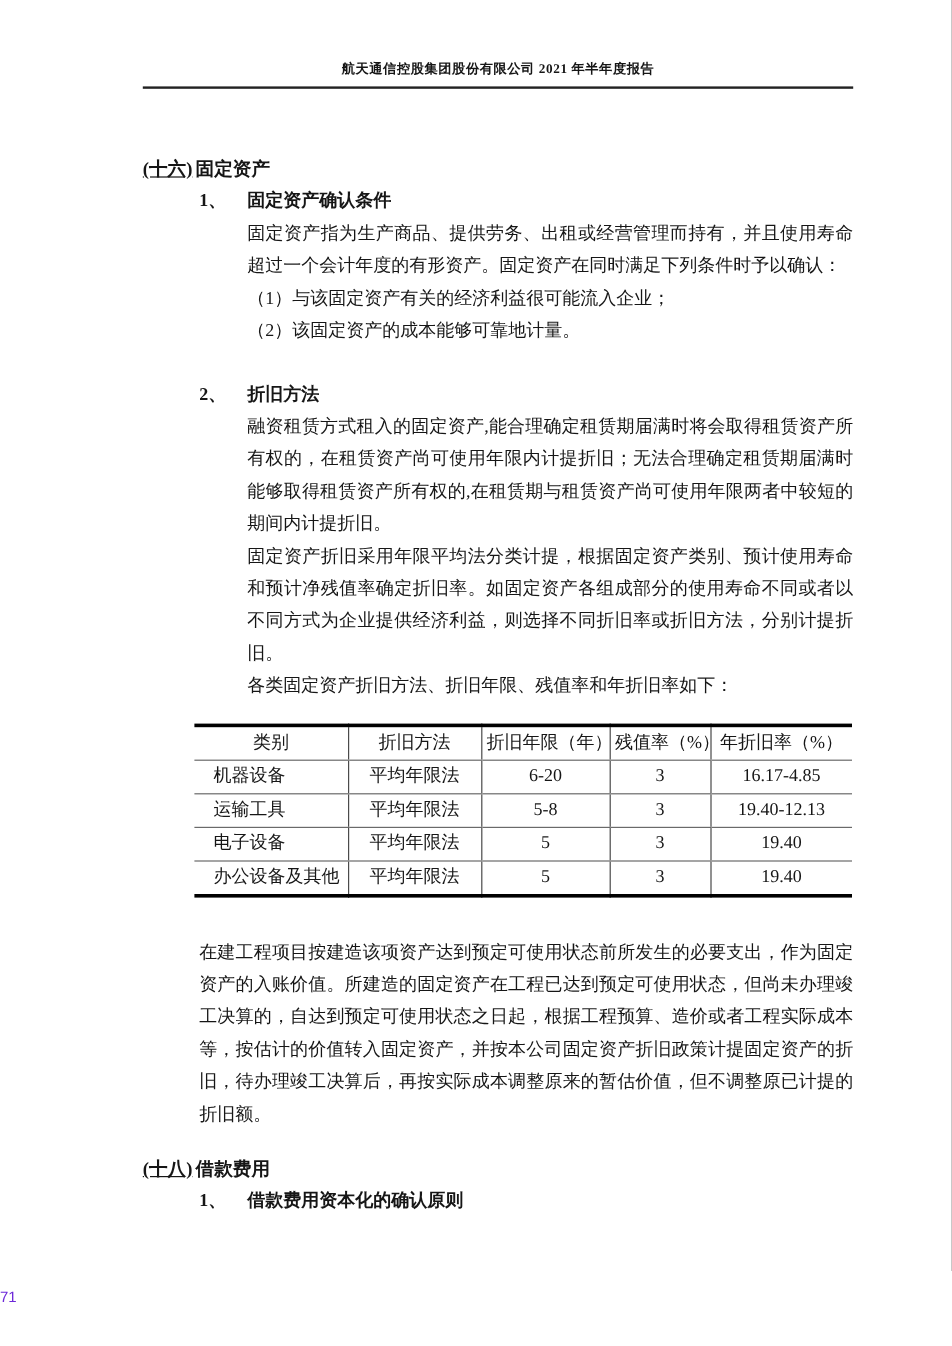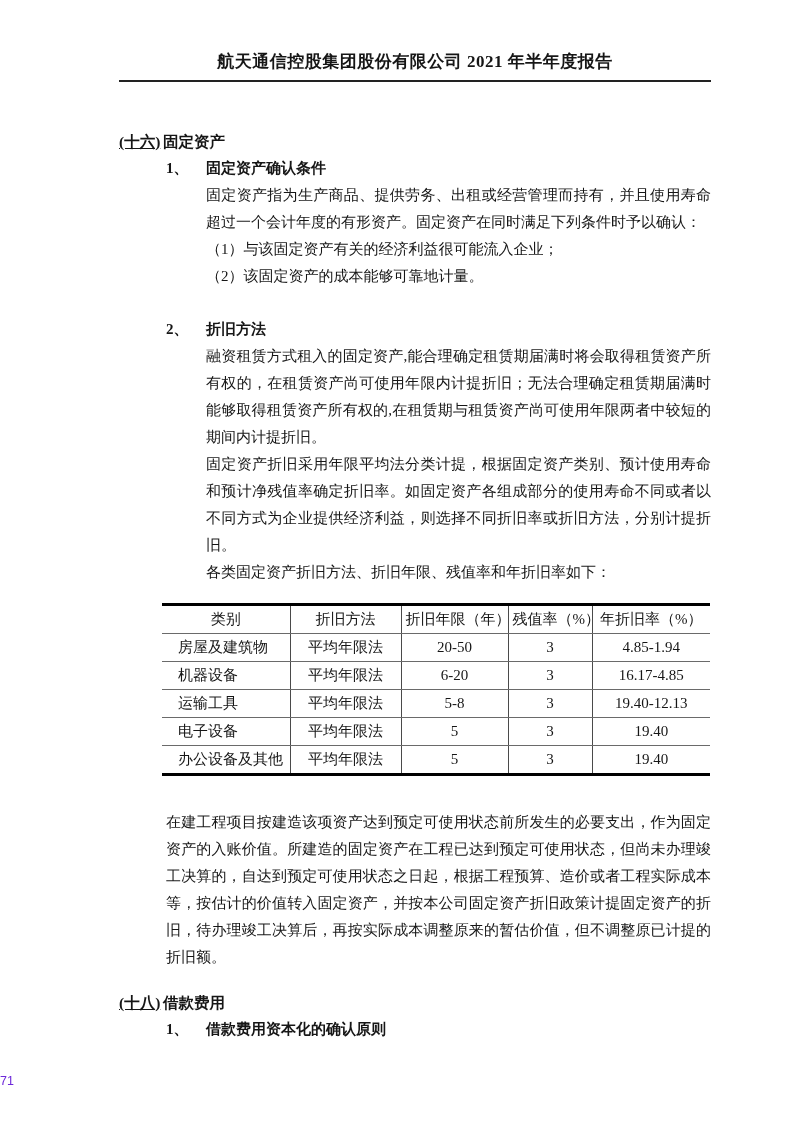--- a/index.html
+++ b/index.html
@@ -10,21 +10,21 @@
     margin:0 auto;
     background:#ffffff;
     color:#161616;
     font-family:"Liberation Serif","DejaVu Serif",serif;
     overflow:hidden;
   }
   
   .doc-header {
     position:absolute; top:50px; left:119px; width:592px;
     text-align:center;
-    font-size:17px; font-weight:bold;
+    font-size:11px; font-weight:bold;
     padding-bottom:7px;
     border-bottom:2.5px solid #222;
     letter-spacing:0.5px;
   }
   
   .content {
     position:absolute; top:128px; left:119px; width:592px;
     font-size:15px; line-height:27px;
   }
   .sec-head { display:flex; font-weight:bold; font-size:15.5px; }
@@ -101,27 +101,20 @@
       <table class="dep">
         <tbody>
             <tr class="hdr">
           <td class="c1">类别</td>
           <td class="c2">折旧方法</td>
           <td class="c3">折旧年限（年）</td>
           <td class="c4">残值率（%）</td>
           <td class="c5">年折旧率（%）</td>
         </tr>
         <tr class="data">
-          <td>房屋及建筑物</td>
-          <td>平均年限法</td>
-          <td>20-50</td>
-          <td>3</td>
-          <td>4.85-1.94</td>
-        </tr>
-        <tr class="data">
           <td>机器设备</td>
           <td>平均年限法</td>
           <td>6-20</td>
           <td>3</td>
           <td>16.17-4.85</td>
         </tr>
         <tr class="data">
           <td>运输工具</td>
           <td>平均年限法</td>
           <td>5-8</td>

